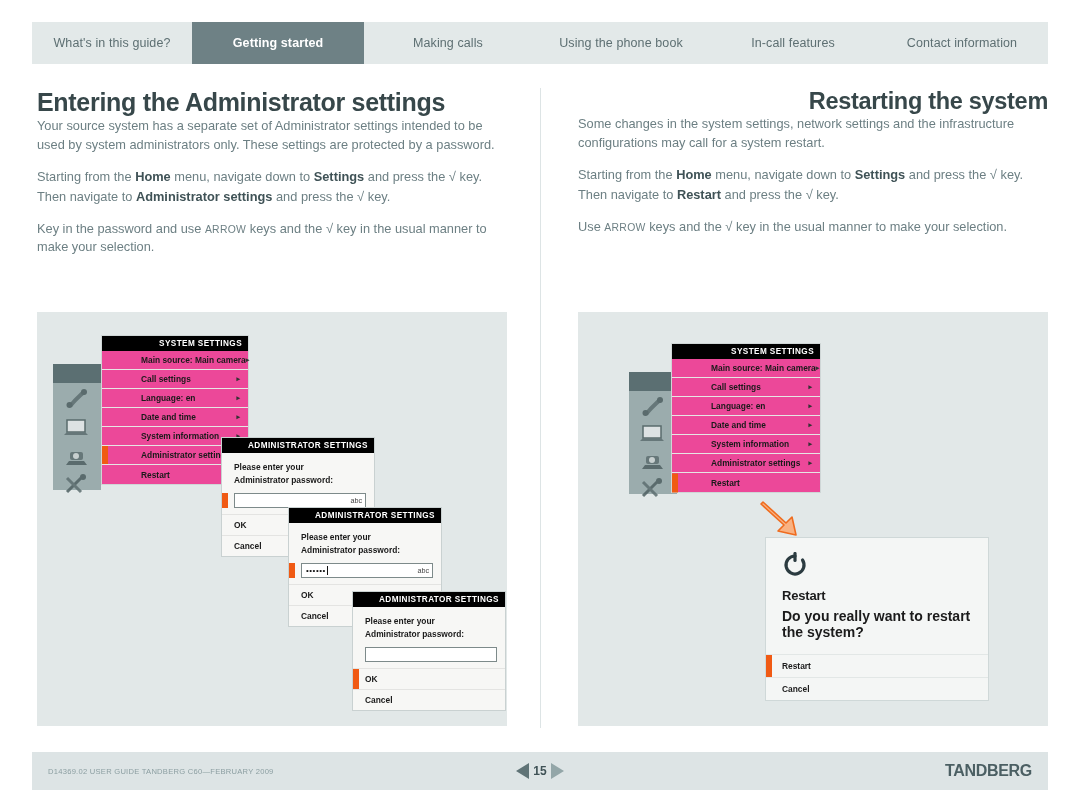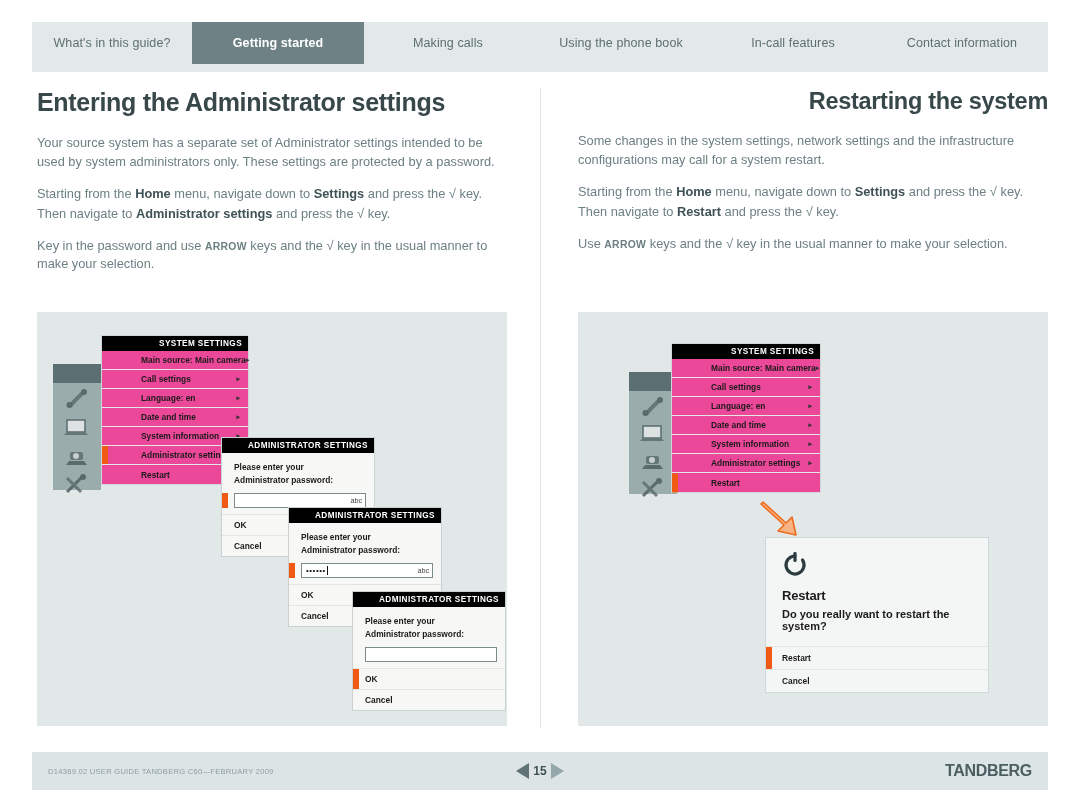--- a/index.html
+++ b/index.html
@@ -7,50 +7,50 @@
     width: 1080px; height: 811px;
     background: #ffffff;
     font-family: "Liberation Sans", sans-serif;
     overflow: hidden;
   }
   .page { position: relative; width: 1080px; height: 811px; background:#fff; }
 
   
   .tabbar {
     position: absolute; left: 32px; top: 22px;
-    width: 1016px; height: 50px;
+    width: 1016px; height: 42px;
     background: #e3e9e9;
     display: flex; align-items: stretch;
   }
   .tab {
     display: flex; align-items: center; justify-content: center;
     font-size: 12.5px; color: #5d6f72; letter-spacing: .1px;
     padding: 0 10px; height: 42px; white-space: nowrap;
   }
   .tab.active { background: #6e8185; color: #ffffff; font-weight: bold; }
 
   
   .col { position: absolute; top: 88px; }
   .col-left  { left: 37px;  width: 470px; }
   .col-right { left: 578px; width: 470px; }
   .divider {
     position: absolute; left: 540px; top: 88px;
     width: 1px; height: 640px; background: #dde4e5;
   }
   h1.heading {
     font-size: 25px; font-weight: bold; color: #37474a;
-    letter-spacing: -.3px; margin-bottom: 17px; line-height: 1.15;
+    letter-spacing: -.3px; margin-bottom: 0; line-height: 1.15;
   }
   .col-right h1.heading { font-size: 23.5px; text-align: right; }
   p.body {
     font-size: 12.8px; line-height: 1.48; color: #6c7f83;
     margin-bottom: 12px;
   }
   p.body b { color: #3f5256; font-weight: bold; }
-  .sc { font-size: 10.4px; font-weight: bold; letter-spacing: .3px; color:#6c7f83; }
+  .sc { font-size: 10.4px; font-weight: normal; letter-spacing: .3px; color:#6c7f83; }
   .chk { font-size: 13px; }
 
   
   .panel {
     position: absolute; background: #e2e8e8;
   }
   .panel-left  { left: 37px;  top: 312px; width: 470px; height: 414px; }
   .panel-right { left: 578px; top: 312px; width: 470px; height: 414px; }
 
   
@@ -97,21 +97,21 @@
   .caret { display:inline-block; width:1px; height:9px; background:#111; margin-left:1px; }
   .dlgopt {
     position: relative; font-size: 8.4px; color:#1a1a1a; font-weight:600;
     padding: 5px 8px 5px 12px; border-top:1px solid #e4e4e2;
   }
 
   
   .restartcard { position:absolute; background:#f4f6f5; box-shadow: 0 0 0 1px #cfd8d8; }
   .rc-icon { padding: 14px 0 2px 16px; }
   .rc-title { font-size: 13px; font-weight:bold; color:#1b1b1b; padding: 4px 0 0 16px; letter-spacing:-.2px;}
-  .rc-q { font-size: 11px; font-weight:600; color:#1b1b1b; padding: 5px 0 14px 16px; }
+  .rc-q { font-size: 14px; font-weight:600; color:#1b1b1b; padding: 5px 0 14px 16px; }
   .rc-opt {
     position:relative; font-size:8.4px; font-weight:600; color:#1b1b1b;
     padding: 6px 0 6px 16px; border-top:1px solid #e2e7e6;
   }
 
   
   .annot-arrow { position:absolute; }
 
   
   .footer {

